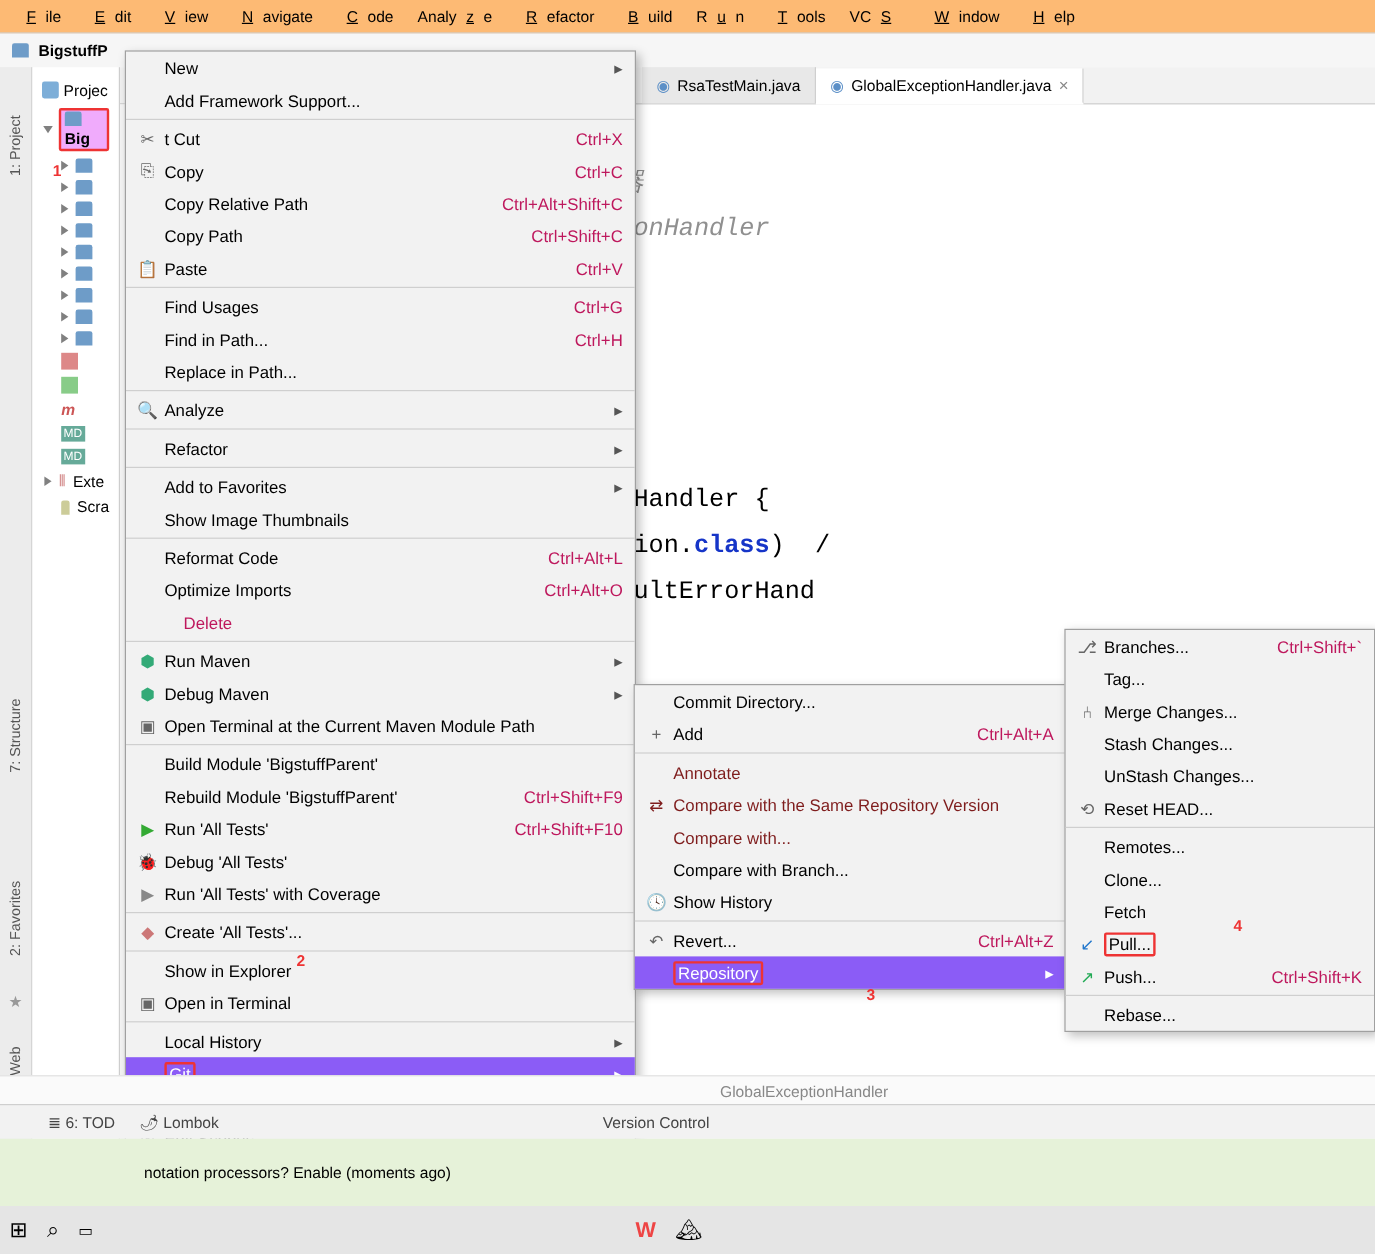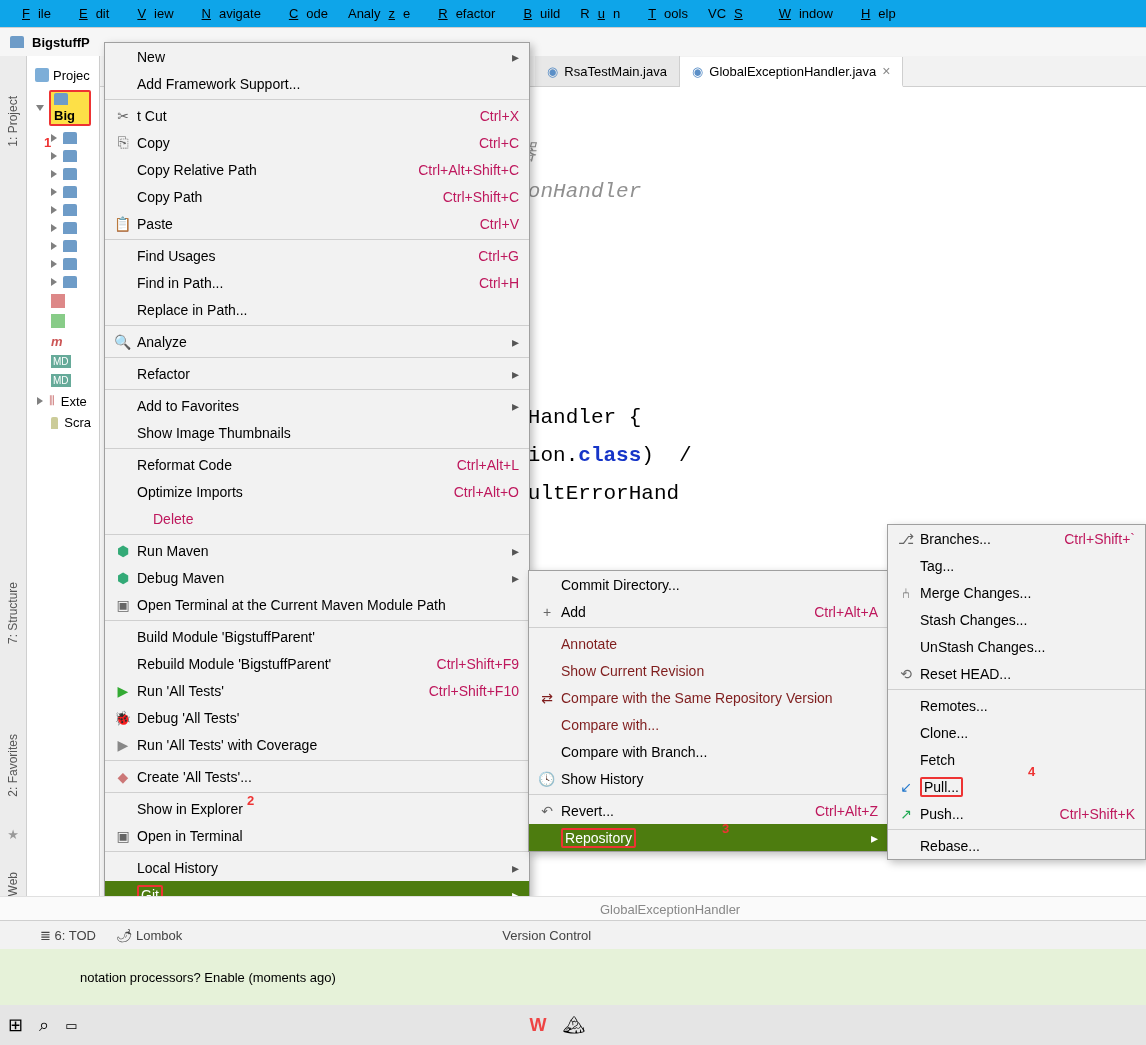--- a/index.html
+++ b/index.html
@@ -1,53 +1,53 @@
 <!DOCTYPE html>
 <html><head>
 <meta charset="utf-8">
 <style>
 html,body{margin:0;padding:0;font-family:"Segoe UI",Arial,sans-serif;font-size:13px;color:#000;background:#f2f2f2;overflow:hidden;width:1146px;height:1045px}
-.menubar{display:flex;background:#0ea5e9;border-bottom:1px solid #cfcfcf;height:27px;align-items:center;padding:0 6px;gap:4px}
+.menubar{display:flex;background:#fdba74;border-bottom:1px solid #cfcfcf;height:27px;align-items:center;padding:0 6px;gap:4px}
 .menubar span{padding:3px 8px}
 .menubar .u{text-decoration:underline}
 .crumb{height:28px;background:#f6f6f6;display:flex;align-items:center;padding:0 10px;gap:8px}
 .folder-icon{width:14px;height:12px;background:#6e9cc8;display:inline-block;border-radius:2px 2px 0 0;position:relative}
 .body{display:flex;height:930px}
 .leftbar{width:26px;background:#ececec;border-right:1px solid #cfcfcf;display:flex;flex-direction:column;align-items:center;padding-top:40px;gap:30px}
 .leftbar .vlabel{writing-mode:vertical-rl;transform:rotate(180deg);font-size:12px;color:#555}
 .proj{width:72px;background:#fff;border-right:1px solid #cfcfcf;padding-top:8px}
 .proj .hdr{padding:4px 8px;display:flex;align-items:flex-start;gap:4px}
 .proj .row{padding:3px 8px 3px 24px;display:flex;align-items:center;gap:6px}
 .chev{width:0;height:0;border-top:4px solid transparent;border-bottom:4px solid transparent;border-left:6px solid #808080;display:inline-block}
-.sel{background:#fde047;border:2px solid #e33;padding:1px 3px;border-radius:2px}
+.sel{background:#f0abfc;border:2px solid #e33;padding:1px 3px;border-radius:2px}
 .edit{flex:1;display:flex;flex-direction:column;background:#fff}
 .tabs{display:flex;height:30px;border-bottom:1px solid #cfcfcf;background:#f2f2f2;align-items:stretch}
 .tab{display:flex;align-items:center;gap:6px;padding:0 12px;border-right:1px solid #cfcfcf;background:#e8e8e8}
 .tab.active{background:#fff;border-bottom:2px solid #fff;position:relative;top:1px}
 .closex{color:#888;font-size:14px}
 .gutter{width:70px;background:#f6f6f6;border-right:1px solid #e0e0e0}
 .code{display:flex;flex:1}
 .codetext{padding:10px 4px;font-family:"Consolas","Courier New",monospace;font-size:21px;color:#000;white-space:pre;line-height:1.8}
 .cm{color:#909090;font-style:italic}
 .cmhl{background:#e2e2b8;font-style:italic;color:#909090;text-decoration:underline}
 .an{color:#b8a02a}
 .kw{color:#1635c8;font-weight:bold}
 .menu{position:absolute;background:#f2f2f2;border:1px solid #a0a0a0;box-shadow:3px 3px 8px rgba(0,0,0,0.25);font-size:14px}
 .menu .mi{display:flex;align-items:center;height:27px;padding:0 10px 0 8px}
 .menu .mi .ico{width:20px;display:flex;justify-content:center;font-size:14px;color:#666}
 .menu .mi .lbl{flex:1;padding-left:4px}
 .menu .mi .sc{color:#be185d;padding-left:20px}
 .menu .mi .sub{color:#555}
 .menu .mi.dis .lbl,.menu .mi.dis .ico{color:#7f1d1d}
 .menu .sep{height:1px;background:#cfcfcf;margin:2px 0}
-.menu .mi.sel2{background:#4d7c0f;color:#fff}
+.menu .mi.sel2{background:#8b5cf6;color:#fff}
 .menu .mi.sel2 .lbl,.menu .mi.sel2 .sc,.menu .mi.sel2 .sub{color:#fff}
 .redbox{border:2px solid #e33;padding:0 2px;border-radius:2px}
 .rednum{color:#e33;font-weight:bold;position:absolute}
-.status{position:absolute;left:0;right:0;bottom:40px;height:56px;display:flex;align-items:center;background:#e6f2d9;padding-left:80px;gap:12px}
+.status{position:absolute;left:0;right:0;bottom:40px;height:56px;display:flex;align-items:center;background:#e6f2d9;padding-left:120px;gap:12px}
 .status2{position:absolute;left:0;right:0;bottom:96px;height:28px;background:#f2f2f2;border-top:1px solid #cfcfcf;padding-left:40px;display:flex;align-items:center;gap:20px;color:#444}
 .status3{position:absolute;left:0;right:0;bottom:124px;height:24px;background:#fafafa;border-top:1px solid #e0e0e0;padding-left:600px;display:flex;align-items:center;color:#888;font-size:13px}
 .taskbar{position:absolute;left:0;right:0;bottom:0;height:40px;background:#e5e5e5;display:flex;align-items:center;padding:0 8px;gap:16px}
 .taskbar .win{font-size:18px}
 </style>
 </head>
 <body>
 
 <div class="menubar">
   <span><span class="u">F</span>ile</span>
@@ -377,24 +377,20 @@
       <span class="ico">+</span>
       <span class="lbl">Add</span>
       <span class="sc">Ctrl+Alt+A</span>
     </div>
   <div class="sep"></div>
   <div class="mi dis">
       <span class="ico"></span>
       <span class="lbl">A<span class="u">n</span>notate</span>
     </div>
   <div class="mi dis">
-      <span class="ico"></span>
-      <span class="lbl">Show Current Revision</span>
-    </div>
-  <div class="mi dis">
       <span class="ico">⇄</span>
       <span class="lbl">Compare with the Same Repositor<span class="u">y</span> Version</span>
     </div>
   <div class="mi dis">
       <span class="ico"></span>
       <span class="lbl"><span class="u">C</span>ompare with...</span>
     </div>
   <div class="mi">
       <span class="ico"></span>
       <span class="lbl">Compare with Branch...</span>

